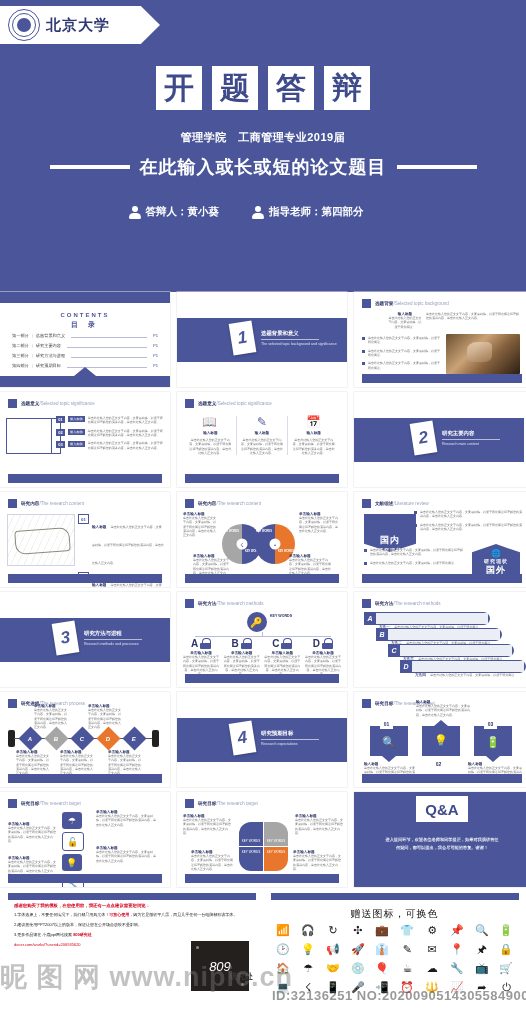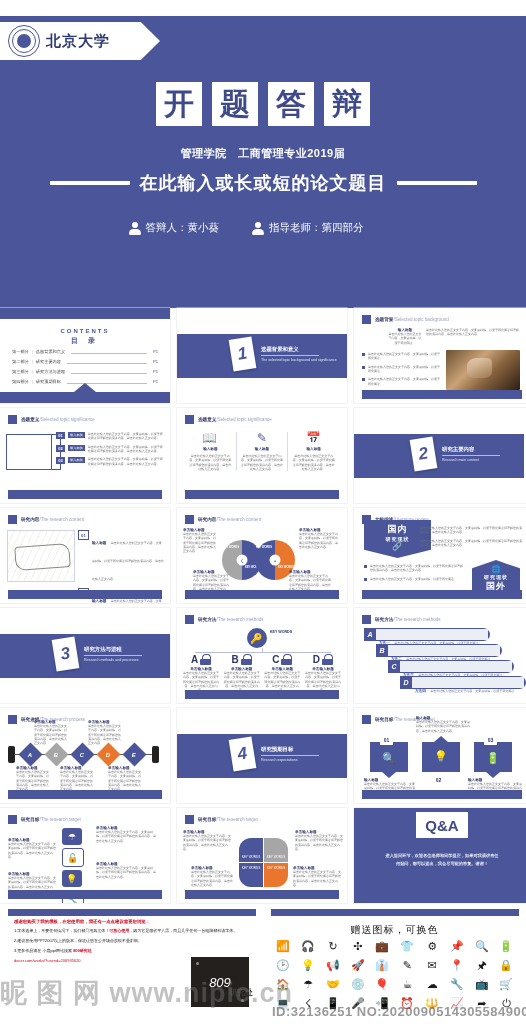--- a/index.html
+++ b/index.html
@@ -1,36 +1,36 @@
 <!DOCTYPE html>
 <html><head>
 <meta charset="utf-8">
 <style>
   html,body{margin:0;padding:0;background:#fff;}
   body{width:526px;height:1024px;overflow:hidden;font-family:"Liberation Sans","DejaVu Sans",sans-serif;}
   .page{position:relative;width:526px;height:1024px;background:#ffffff;}
 
   
-  .hero{position:relative;width:526px;height:292px;background:#4a5699;overflow:hidden;margin-top:16px;}
+  .hero{position:relative;width:526px;height:292px;background:#4a5699;overflow:hidden;}
   .ribbon{position:absolute;left:0;top:6px;height:38px;width:160px;background:#fff;
           display:flex;align-items:center;padding-left:8px;box-sizing:border-box;
           clip-path:polygon(0 0,88% 0,100% 50%,88% 100%,0 100%);}
   .seal{width:30px;height:30px;border-radius:50%;border:1.6px solid #4a5699;position:relative;flex:0 0 auto;}
   .seal:before{content:"";position:absolute;left:3px;top:3px;right:3px;bottom:3px;border-radius:50%;border:1px solid #4a5699;}
   .seal:after{content:"";position:absolute;left:8px;top:8px;right:8px;bottom:8px;border-radius:50%;background:#4a5699;}
   .ribbon-text{margin-left:6px;color:#2f3a73;font-size:15px;font-weight:bold;letter-spacing:1px;}
 
   .bigtitle{position:absolute;top:66px;left:0;width:526px;display:flex;justify-content:center;gap:10px;}
   .bigtitle span{width:46px;height:44px;background:#fff;color:#3f4a8a;font-size:30px;font-weight:bold;
                  display:flex;align-items:center;justify-content:center;line-height:1;}
   .subline{position:absolute;top:130px;width:526px;text-align:center;color:#fff;font-size:11px;font-weight:bold;letter-spacing:.5px;}
   .maintitle-wrap{position:absolute;top:155px;width:526px;display:flex;align-items:center;justify-content:center;gap:10px;}
   .rule{height:4px;background:#fff;width:80px;}
   .maintitle{color:#fff;font-size:18px;font-weight:bold;letter-spacing:1px;white-space:nowrap;}
-  .presenters{position:absolute;top:205px;width:492px;display:flex;justify-content:center;gap:33px;color:#fff;font-size:10.5px;font-weight:normal;}
+  .presenters{position:absolute;top:205px;width:492px;display:flex;justify-content:center;gap:33px;color:#fff;font-size:10.5px;font-weight:bold;}
   .presenter{display:flex;align-items:center;gap:5px;}
   .p-icon{width:12px;height:13px;position:relative;flex:0 0 auto;}
   .p-icon i{position:absolute;background:#fff;display:block;}
   .ic-head{width:6px;height:6px;border-radius:50%;left:3px;top:0;}
   .ic-body{width:12px;height:6px;border-radius:6px 6px 2px 2px;left:0;top:7px;}
 
   
   .grid{position:absolute;top:292px;left:0;width:526px;}
   .row{display:flex;gap:7px;margin-bottom:5px;padding:0 0 0 0;}
   .slide{width:170px;height:95px;background:#fff;position:relative;overflow:hidden;
@@ -435,21 +435,21 @@
           <div class="tt">单击此处输入您的正文文字内容，文案需精炼，以便于观众阅读和理解您的演讲内容，单击此处输入正文内容。</div>
         </div>
         <div class="botbar"></div>
       </div>
 
       <div class="slide w176">
         <div class="sh">
           <span class="sq"></span>
           <span class="tx"><span>文献综述</span><em>/Literature review</em></span>
         </div>
-        <div class="banner" style="left:10px;top:12px;width:67px;height:38px;clip-path:polygon(0 0,100% 0,100% 78%,50% 100%,0 78%);padding-top:3px;box-sizing:border-box">
+        <div class="banner" style="left:10px;top:22px;width:52px;height:38px;clip-path:polygon(0 0,100% 0,100% 78%,50% 100%,0 78%);padding-top:20px;box-sizing:border-box">
           <div class="b1">国内</div>
           <div class="b2">研究现状</div>
           <div class="bico">🔗</div>
         </div>
         <div style="position:absolute;left:60px;top:18px;width:108px">
           <div class="bullet">
               <span class="dot"></span>
               <span class="tt">单击此处输入您的正文文字内容，文案需精炼，以便于观众阅读和理解您的演讲内容，单击此处输入正文内容。</span>
             </div>
           <div class="bullet">

